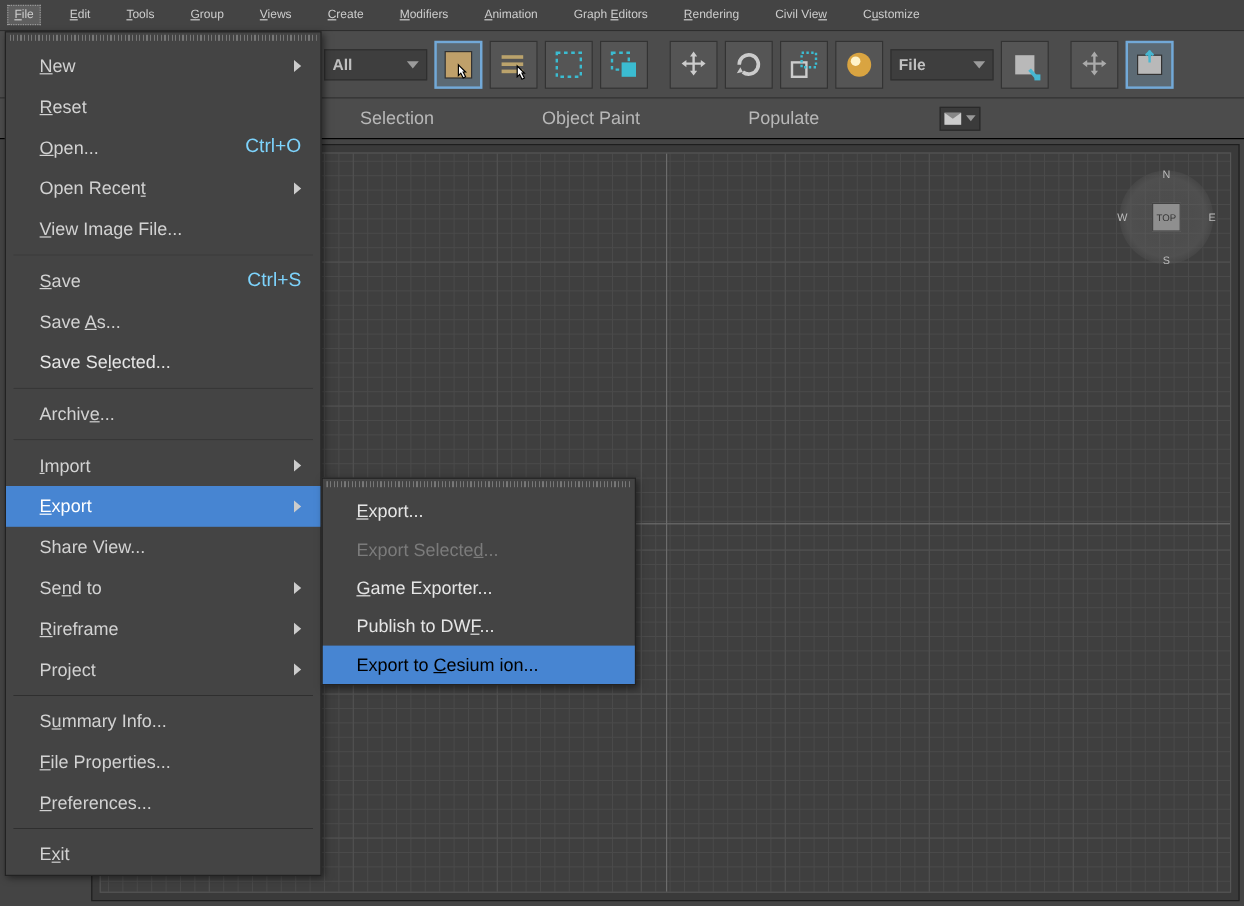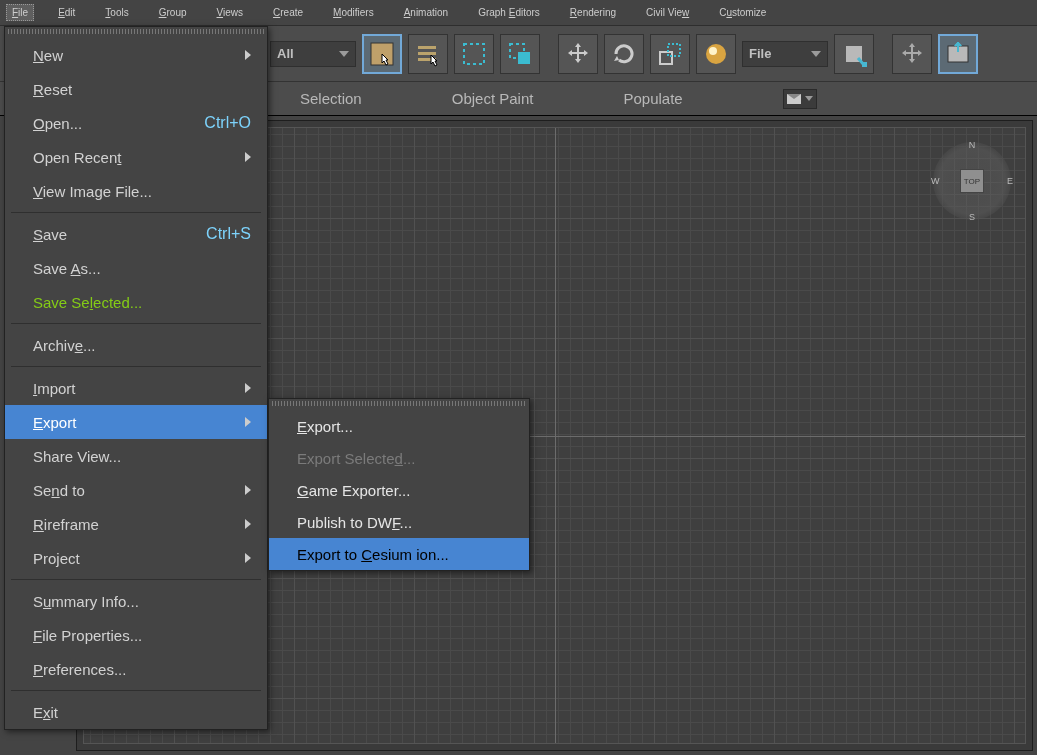--- a/index.html
+++ b/index.html
@@ -46,21 +46,21 @@
   .compass .box { position:absolute; left:50%; top:50%; width:24px; height:24px; transform:translate(-50%,-50%); background:#8f8f8f; border:1px solid #444; font-size:8px; color:#333; display:flex; align-items:center; justify-content:center;}
   .compass .n { position:absolute; left:50%; top:-2px; transform:translateX(-50%); font-size:9px; color:#bbb;}
   .compass .s { position:absolute; left:50%; bottom:-2px; transform:translateX(-50%); font-size:9px; color:#bbb;}
   .compass .e { position:absolute; right:-2px; top:50%; transform:translateY(-50%); font-size:9px; color:#bbb;}
   .compass .w { position:absolute; left:-2px; top:50%; transform:translateY(-50%); font-size:9px; color:#bbb;}
 
   
   .dropdown { position:absolute; left: 4px; top: 26px; width: 264px; background:#444444; border:1px solid #222; z-index: 20; box-shadow: 2px 2px 6px rgba(0,0,0,0.5);}
   .dropdown .grip { height:5px; background: repeating-linear-gradient(90deg,#777 0,#777 1px, transparent 1px, transparent 3px); margin:2px 3px 4px 3px;}
   .dropdown .mitem { height:34px; padding: 0 16px 0 28px; display:flex; align-items:center; justify-content:space-between; font-size:15px; color:#d2d2d2; position:relative;}
-  .dropdown .mitem.disabled { color:#84cc16; }
+  .dropdown .mitem.disabled { color:#e5e5e5; }
   .dropdown .mitem.highlight { background:#4785d2; color:#fff;}
   .dropdown .sep { height:1px; background:#666; margin: 4px 6px; border-top:1px solid #2f2f2f;}
   .submenu-arrow { width:0;height:0;border-top:5px solid transparent; border-bottom:5px solid transparent; border-left:6px solid #ccc;}
   .dropdown .shortcut { color:#7dd3fc; font-size:16px;}
 
   
   .submenu { position:absolute; left: 268px; top: 398px; width: 262px; background:#444; border:1px solid #222; z-index: 25; box-shadow: 2px 2px 6px rgba(0,0,0,0.5);}
   .submenu .grip { height:5px; background: repeating-linear-gradient(90deg,#777 0,#777 1px, transparent 1px, transparent 3px); margin:2px 3px 4px 3px;}
   .submenu .mitem { height:32px; padding: 0 16px 0 28px; display:flex; align-items:center; font-size:15px; color:#e5e5e5;}
   .submenu .mitem.disabled { color:#7b7b7b; }

